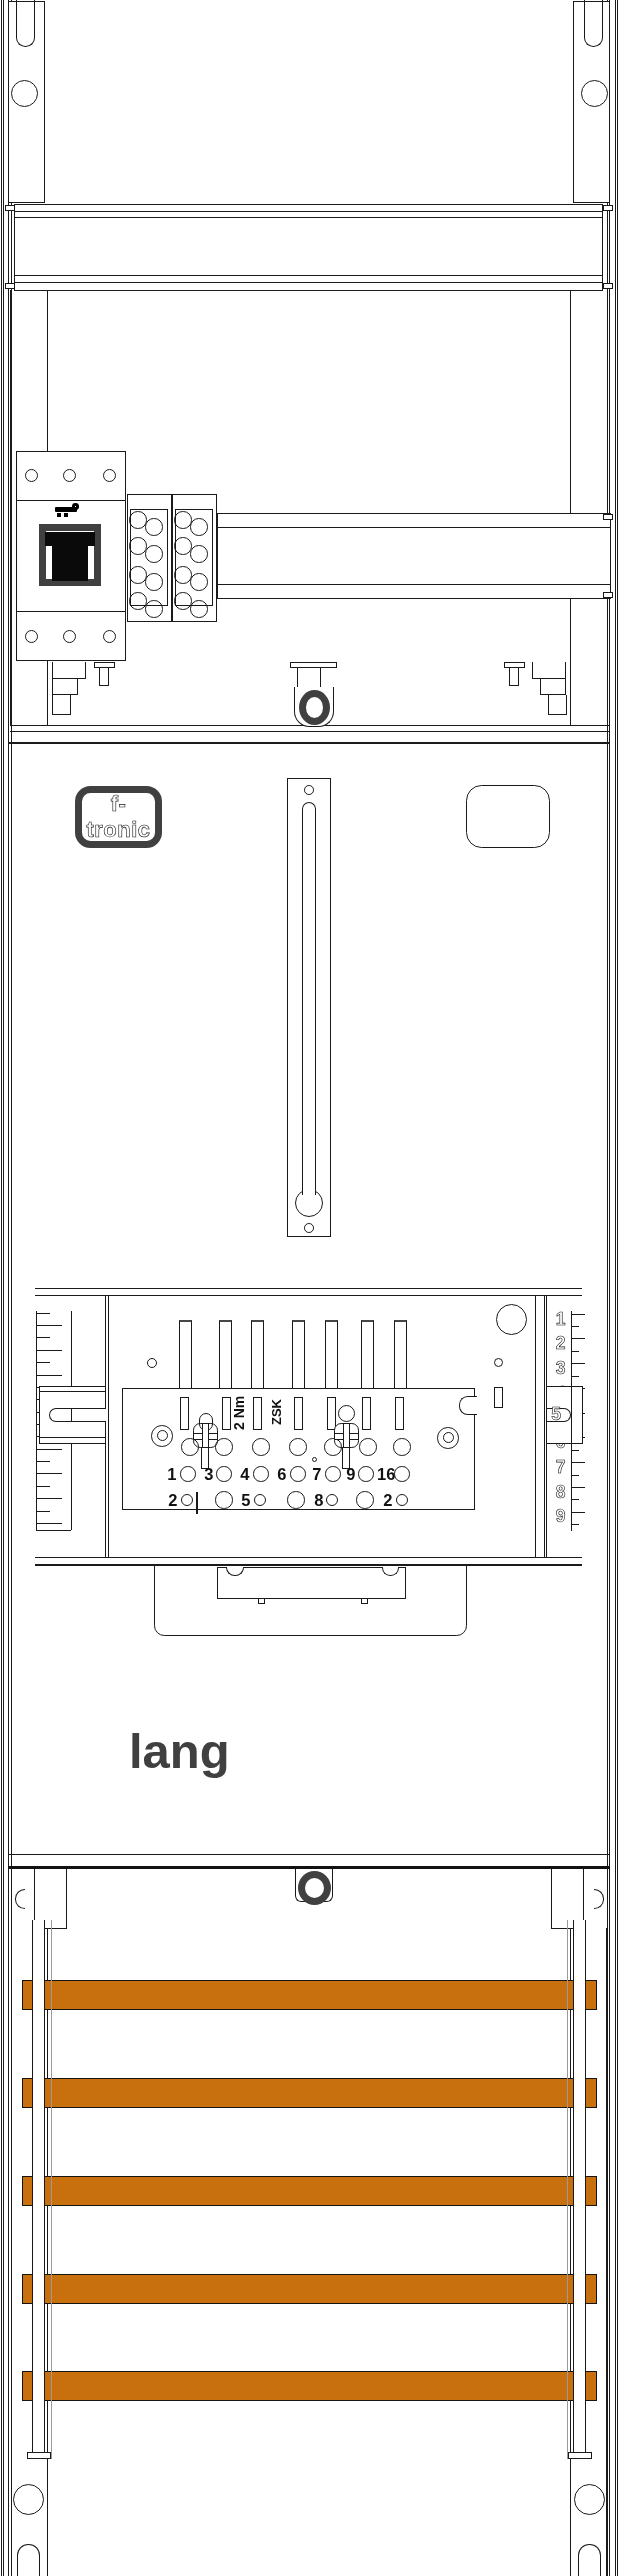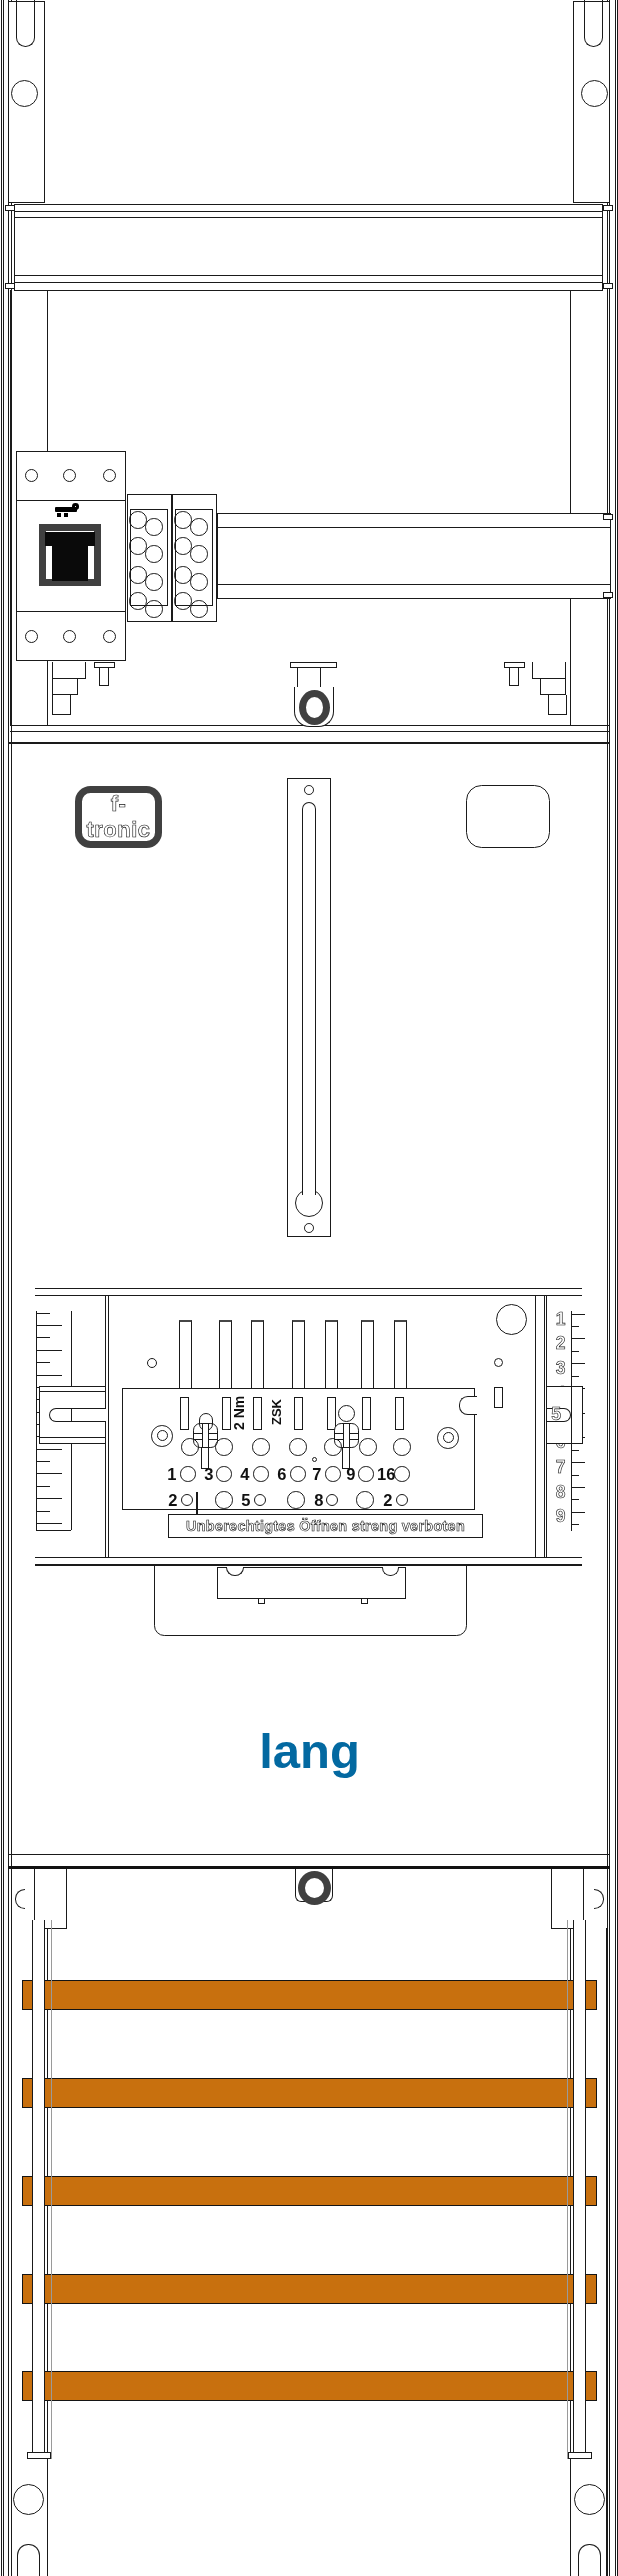--- a/index.html
+++ b/index.html
@@ -267,35 +267,32 @@
       <div class="abs circ" style="left: 254px; top: 1494px; width: 12.4px; height: 12.4px; z-index: 5; border: 0.8px solid rgb(26, 26, 26);"></div>
       <div class="abs solidnum" style="left: 309px; top: 1491px; width: 14.4px; height: 16.5px; font-size: 16.5px; text-align: right; z-index: 5;">8</div>
       <div class="abs circ" style="left: 326px; top: 1494px; width: 12.4px; height: 12.4px; z-index: 5; border: 0.8px solid rgb(26, 26, 26);"></div>
       <div class="abs solidnum" style="left: 378px; top: 1491px; width: 14.4px; height: 16.5px; font-size: 16.5px; text-align: right; z-index: 5;">2</div>
       <div class="abs circ" style="left: 396px; top: 1494px; width: 12.4px; height: 12.4px; z-index: 5; border: 0.8px solid rgb(26, 26, 26);"></div>
       <div class="abs circ" style="left: 215px; top: 1491px; width: 17.5px; height: 17.5px; z-index: 5; border: 0.8px solid rgb(26, 26, 26);"></div>
       <div class="abs circ" style="left: 287px; top: 1491px; width: 17.5px; height: 17.5px; z-index: 5; border: 0.8px solid rgb(26, 26, 26);"></div>
       <div class="abs circ" style="left: 356px; top: 1491px; width: 17.5px; height: 17.5px; z-index: 5; border: 0.8px solid rgb(26, 26, 26);"></div>
     </div>
 
-  <div class="abs b ctr" style="left:168px;top:1514px;width:315px;height:24px;z-index:6;">
-    <span class="outline" style="font-size:14.4px;letter-spacing:0.3px;white-space:nowrap;">Unberechtigtes Öffnen streng verboten</span>
-  </div>
 
   <div class="abs ln" style="left:35px;top:1557px;width:547px;height:0.8px;"></div>
   <div class="abs ln" style="left:35px;top:1564px;width:547px;height:1.5px;"></div>
 
   <div class="abs b" style="left:154px;top:1565px;width:313px;height:71px;border-radius:0 0 10.3px 10.3px;"></div>
   <div class="abs b" style="left:217px;top:1567px;width:189px;height:32px;"></div>
   <div class="abs wbg" style="left:226px;top:1567px;width:17.5px;height:8.8px;border:0.8px solid #1a1a1a;border-top:none;border-radius:0 0 8.8px 8.8px;"></div>
   <div class="abs wbg" style="left:382px;top:1567px;width:16.5px;height:8.8px;border:0.8px solid #1a1a1a;border-top:none;border-radius:0 0 8.2px 8.2px;"></div>
   <div class="abs" style="left:258px;top:1599px;width:6.7px;height:4.6px;border:0.8px solid #1a1a1a;border-top:none;"></div>
   <div class="abs" style="left:361px;top:1599px;width:6.7px;height:4.6px;border:0.8px solid #1a1a1a;border-top:none;"></div>
 
-  <div class="abs" style="left:129px;top:1725px;width:361px;height:57px;text-align:center;color:#0369a1;font-weight:700;font-size:49px;line-height:52px;">lang</div>
+  <div class="abs" style="left:129px;top:1725px;width:361px;height:57px;color:#404040;font-weight:700;font-size:49px;line-height:52px;">lang</div>
 
   <div class="abs ln" style="left:8.2px;top:1854px;width:602px;height:0.8px;"></div>
   <div class="abs" style="left:8.2px;top:1866px;width:602px;height:2.6px;background:#111;"></div>
 
   <div class="abs wbg" style="left:295px;top:1869px;width:38px;height:33px;border:0.8px solid #1a1a1a;border-top:none;border-radius:0 0 6.2px 6.2px;z-index:2;"></div>
   <div class="abs b2 circ" style="left:298px;top:1871px;width:33px;height:34px;z-index:3;"></div>
 
   <div class="abs wbg" style="left:34px;top:1869px;width:33px;height:60px;border:0.8px solid #1a1a1a;border-top:none;z-index:2;"></div>
   <div class="abs" style="left:15px;top:1889px;width:9.8px;height:19.6px;border:0.8px solid #1a1a1a;border-right:none;border-radius:9.8px 0 0 9.8px;z-index:2;"></div>
   <div class="abs wbg" style="left:551px;top:1869px;width:33px;height:60px;border:0.8px solid #1a1a1a;border-top:none;z-index:2;"></div>

